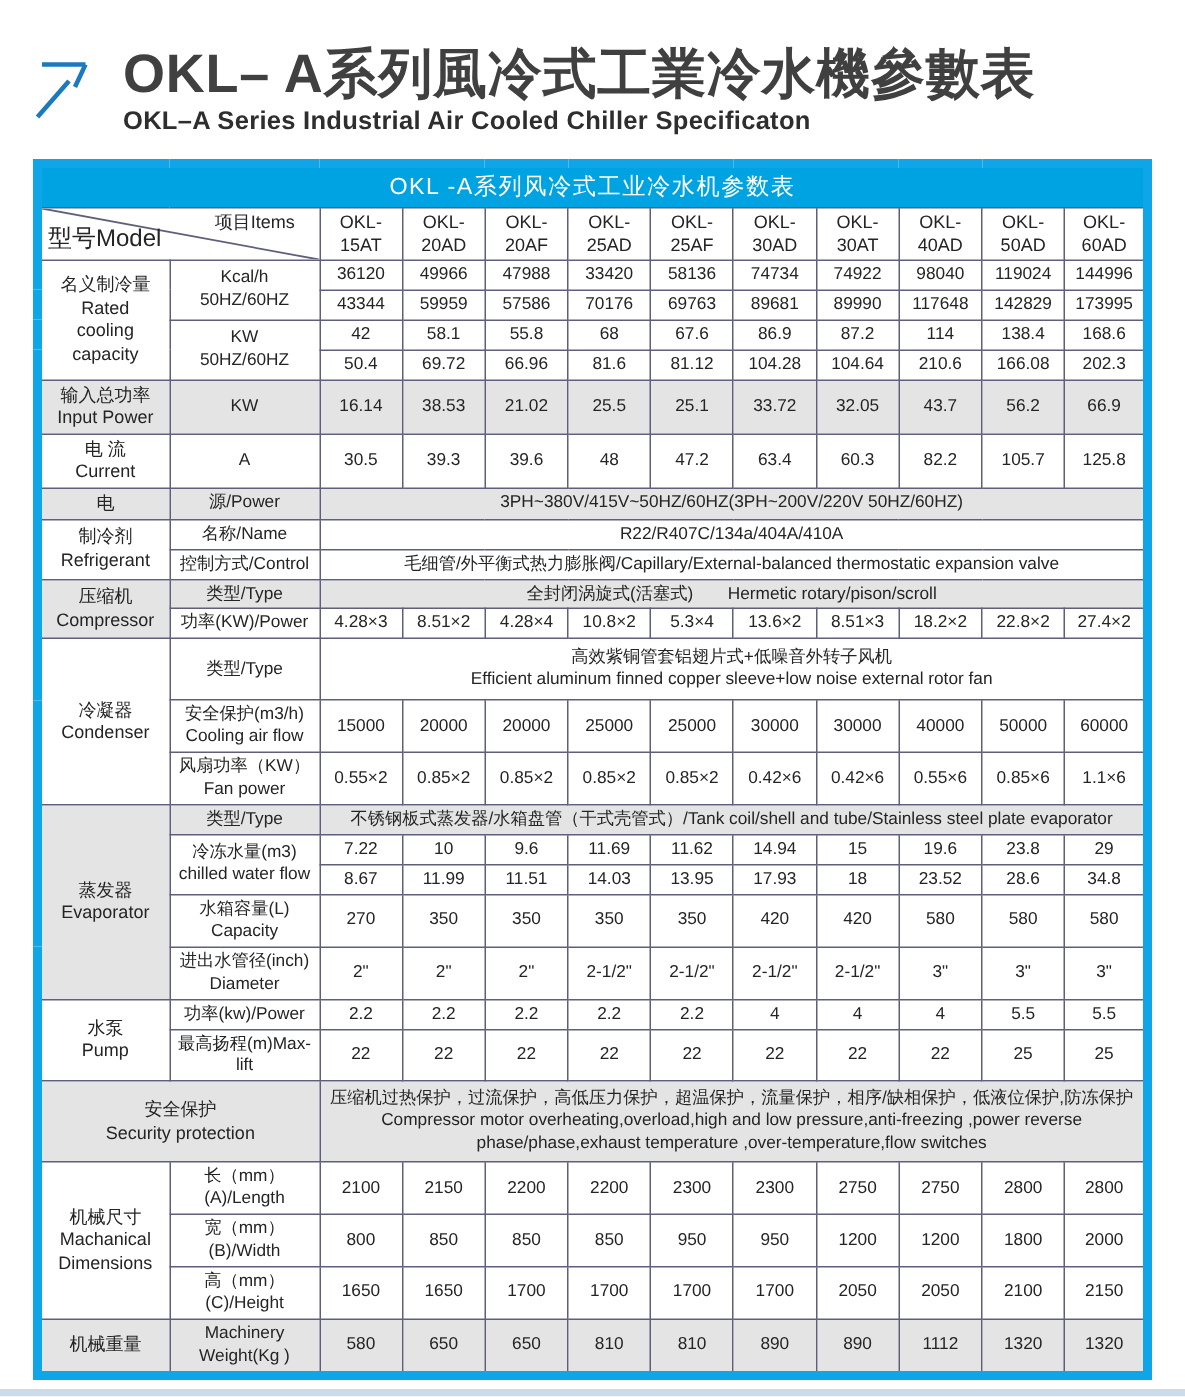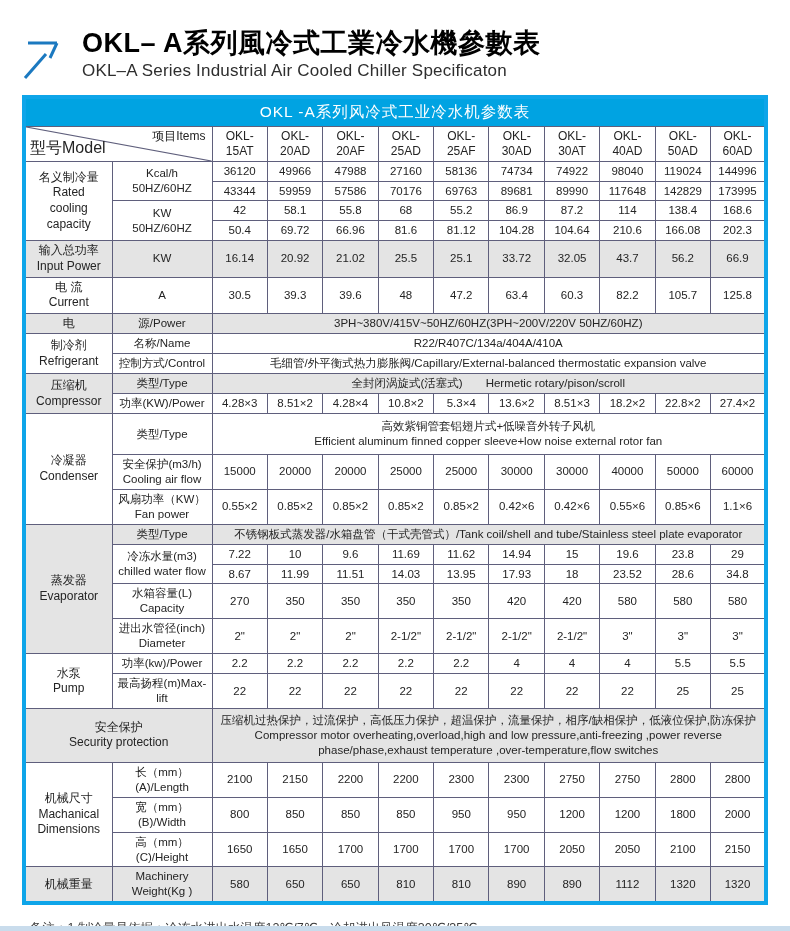--- a/index.html
+++ b/index.html
@@ -4,47 +4,47 @@
 <style>
   html,body{margin:0;padding:0;}
   body{
     width:790px;height:931px;position:relative;overflow:hidden;
     background:#ffffff;font-family:"Liberation Sans","DejaVu Sans",sans-serif;
     color:#222;
   }
   
   .page-header{display:flex;align-items:flex-start;padding:28px 0 0 20px;gap:10px;}
   .arrow-wrap{width:52px;height:52px;flex:0 0 auto;}
-  .titles h1{margin:0;font-size:27px;font-weight:bold;color:#000000;line-height:1.15;letter-spacing:.5px;}
-  .titles h2{margin:2px 0 0 0;font-size:17px;font-weight:normal;color:#2e2e2e;line-height:1.2;letter-spacing:.2px;}
+  .titles h1{margin:0;font-size:36px;font-weight:bold;color:#404040;line-height:1.15;letter-spacing:.5px;}
+  .titles h2{margin:2px 0 0 0;font-size:17px;font-weight:bold;color:#2e2e2e;line-height:1.2;letter-spacing:.2px;}
   
   table{
     border-collapse:collapse;table-layout:fixed;width:746px;margin:14px auto 0 auto;
-    border:4px solid #0ea5e9;
+    border:6px solid #0ea5e9;
   }
   td{
     border:1px solid #5f5f7c;text-align:center;vertical-align:middle;
     font-size:11.5px;line-height:1.3;padding:2px 1px;color:#242424;
     white-space:pre-line;overflow:hidden;
   }
   .tbar{
     background:#00a3e2;color:#ffffff;font-size:15.5px;letter-spacing:1px;
     padding:3px 0;font-weight:normal;white-space:normal;
   }
   .g{background:#e4e4e4;}
   .c1{font-size:12px;}
   .c2{font-size:11.5px;}
   .model{font-size:12px;line-height:1.25;}
   .tall{padding:5px 2px;}
   .sec{padding:4px 2px;}
   
   .corner{position:relative;height:32px;padding:0;white-space:normal;}
   .corner svg{position:absolute;left:0;top:0;width:100%;height:100%;}
   .corner .m{position:absolute;left:4px;bottom:2px;font-size:16px;}
-  .corner .i{position:absolute;right:6px;top:2px;font-size:12px;}
+  .corner .i{position:absolute;right:16px;top:2px;font-size:12px;}
   
   .notes{margin:13px 0 0 30px;font-size:12.5px;line-height:1.6;color:#3a3a3a;}
   .notes div{white-space:pre-line;}
   
   .footer-bar{position:absolute;left:0;bottom:0;width:100%;height:5px;background:#c9dcec;}
 </style>
 </head>
 <body>
 
 <div class="page-header">
@@ -101,21 +101,21 @@
     <tr>
       <td rowspan="4" class="c1">名义制冷量
 Rated
 cooling
 capacity</td>
       <td rowspan="2" class="c2">Kcal/h
 50HZ/60HZ</td>
     <td>36120</td>
         <td>49966</td>
         <td>47988</td>
-        <td>27160</td>
+        <td>33420</td>
         <td>58136</td>
         <td>74734</td>
         <td>74922</td>
         <td>98040</td>
         <td>119024</td>
         <td>144996</td>
       </tr>
     <tr>
         <td>43344</td>
         <td>59959</td>
@@ -128,21 +128,21 @@
         <td>142829</td>
         <td>173995</td>
       </tr>
     <tr>
       <td rowspan="2" class="c2">KW
 50HZ/60HZ</td>
     <td>42</td>
         <td>58.1</td>
         <td>55.8</td>
         <td>68</td>
-        <td>55.2</td>
+        <td>67.6</td>
         <td>86.9</td>
         <td>87.2</td>
         <td>114</td>
         <td>138.4</td>
         <td>168.6</td>
       </tr>
     <tr>
         <td>50.4</td>
         <td>69.72</td>
         <td>66.96</td>
@@ -153,21 +153,21 @@
         <td>210.6</td>
         <td>166.08</td>
         <td>202.3</td>
       </tr>
 
     <tr>
       <td class="c1 g">输入总功率
 Input Power</td>
       <td class="c2 g">KW</td>
     <td class="g">16.14</td>
-        <td class="g">20.92</td>
+        <td class="g">38.53</td>
         <td class="g">21.02</td>
         <td class="g">25.5</td>
         <td class="g">25.1</td>
         <td class="g">33.72</td>
         <td class="g">32.05</td>
         <td class="g">43.7</td>
         <td class="g">56.2</td>
         <td class="g">66.9</td>
       </tr>
 

